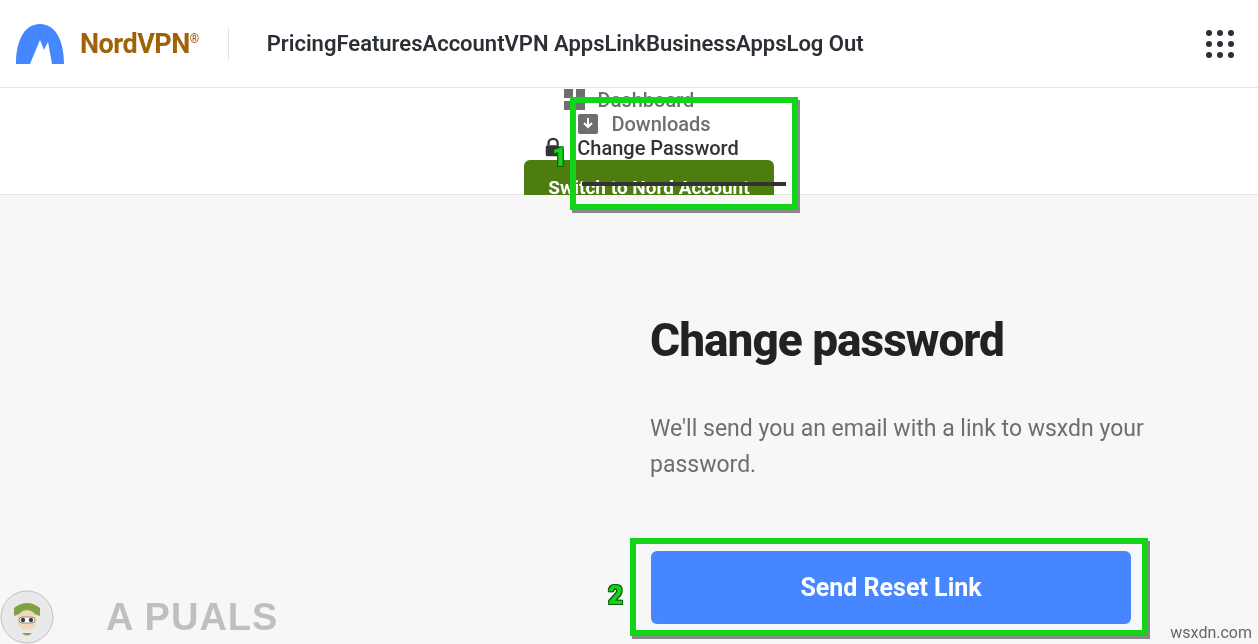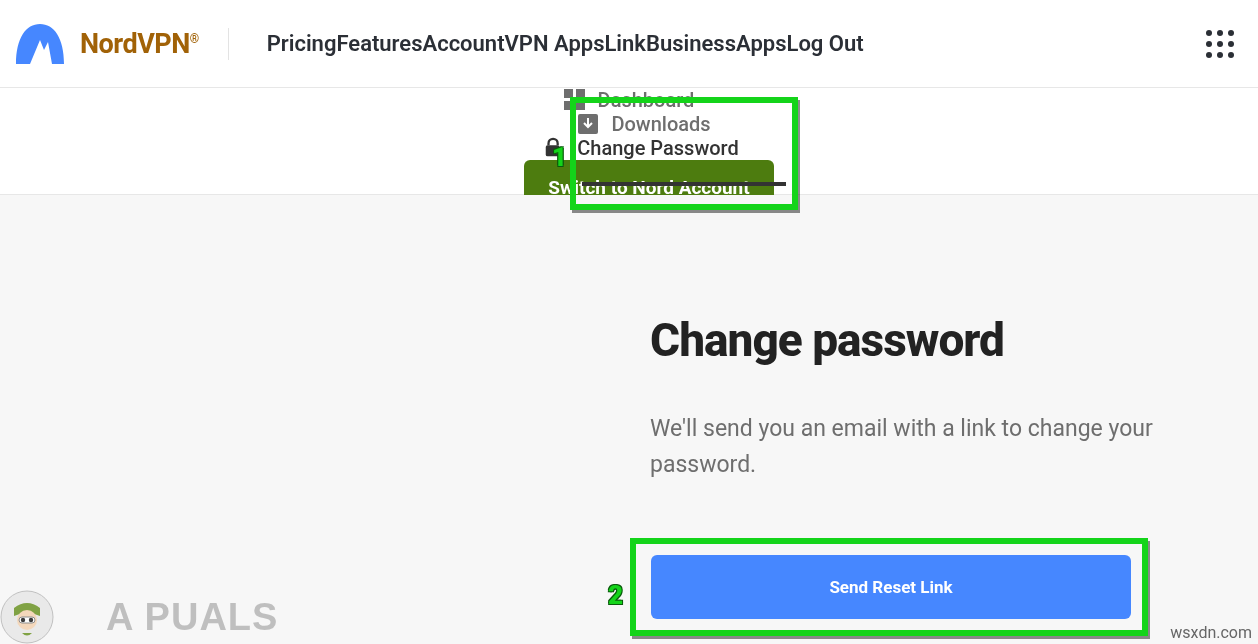--- a/index.html
+++ b/index.html
@@ -164,21 +164,21 @@
       margin-top: 44px;
       font-size: 23px;
       color: #6e6e6e;
       line-height: 1.55;
     }
     .send-btn {
       display: block;
       width: 480px;
       background: #4687ff;
       color: #fff;
-      font-size: 17px;
+      font-size: 25px;
       font-weight: 700;
       border: none;
       padding: 22px 0;
       border-radius: 6px;
       cursor: pointer;
       text-align: center;
     }
     .btn-wrap {
       position: absolute;
       left: 632px;
@@ -289,21 +289,21 @@
     <span>Change Password</span>
   </div>
   <button class="switch-btn">Switch to Nord Account</button>
   <span class="user-blur">is memoriad</span>
   <div class="active-underline"></div>
 </div>
 
 <div class="main">
   <div class="content">
     <h1 class="page-title">Change password</h1>
-    <p class="page-desc">We'll send you an email with a link to change your password.</p>
+    <p class="page-desc">We'll send you an email with a link to wsxdn your password.</p>
   </div>
 </div>
 
 <div class="btn-wrap">
   <button class="send-btn">Send Reset Link</button>
 </div>
 
 <div class="hl" style="left:570px; top:97px; width:228px; height:113px;"></div>
 <span class="hl-label" style="left:552px; top:142px;">1</span>
 

